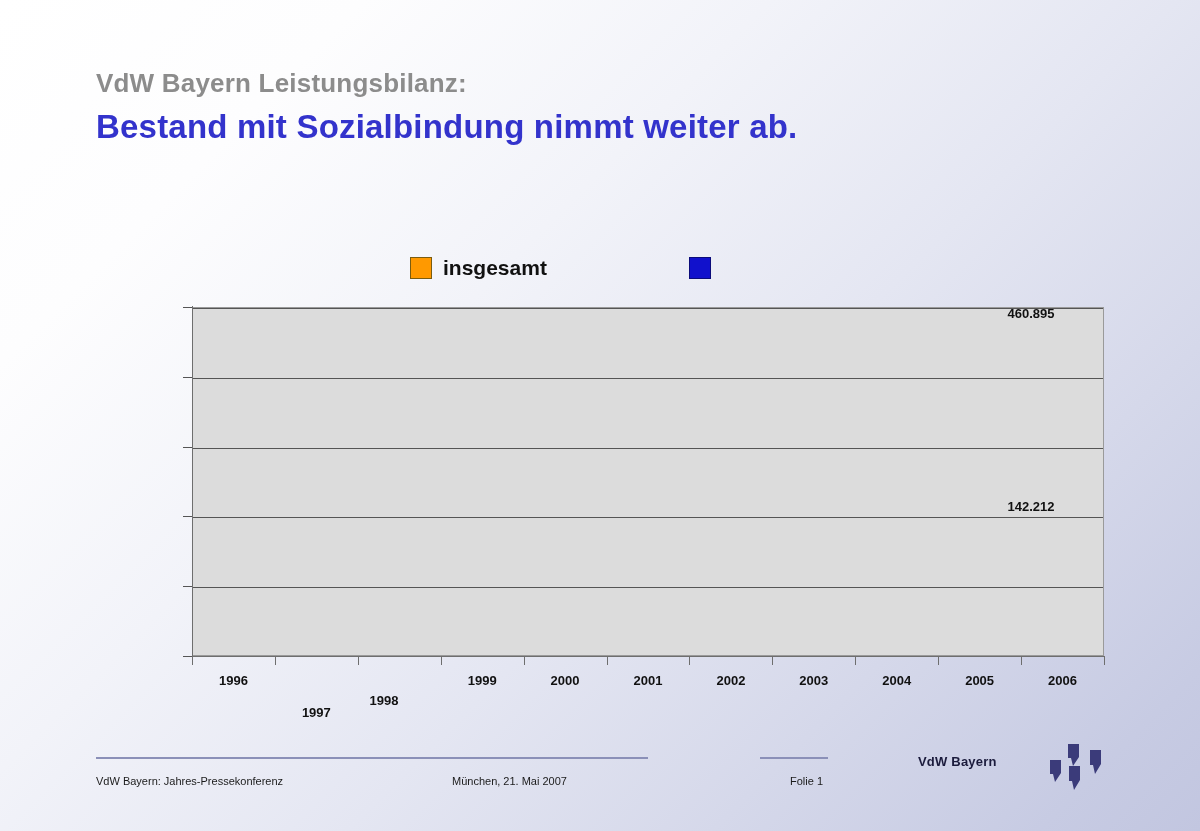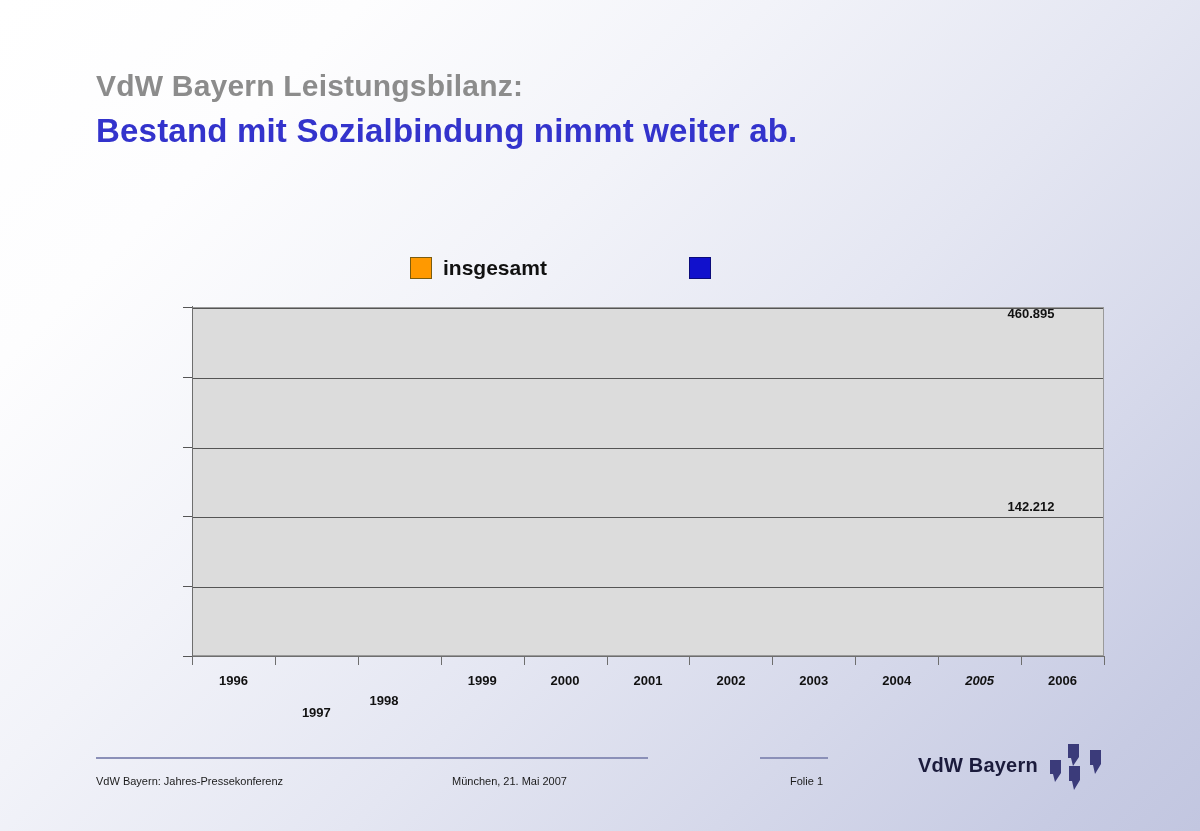--- a/index.html
+++ b/index.html
@@ -30,21 +30,21 @@
   }
 
   
   #title-block {
     position: absolute;
     left: 96px;
     top: 68px;
     width: 1000px;
   }
   .title-line1 {
-    font-size: 30px;
+    font-size: 26px;
     font-weight: bold;
     color: #8c8c8c;
     letter-spacing: 0.2px;
     line-height: 1.18;
     white-space: nowrap;
   }
   .title-line2 {
     font-size: 33px;
     font-weight: bold;
     color: #3333cc;
@@ -187,21 +187,21 @@
     white-space: nowrap;
   }
   #footer-left  { left: 96px; }
   #footer-center{ left: 452px; }
   #footer-page  { left: 790px; }
 
   #brand {
     position: absolute;
     left: 918px;
     top: 754px;
-    font-size: 20px;
+    font-size: 13px;
     font-weight: bold;
     color: #1b1b3c;
     letter-spacing: 0.2px;
     white-space: nowrap;
   }
   #logo-mark {
     position: absolute;
     left: 1048px;
     top: 742px;
     width: 62px;
@@ -260,21 +260,21 @@
         <div class="xtick-label" style="left: 525.091px; width: 80px;">2000</div>
         <div class="xtick-mark" style="left: 606.545px;"></div>
         <div class="xtick-label" style="left: 608px; width: 80px;">2001</div>
         <div class="xtick-mark" style="left: 689.455px;"></div>
         <div class="xtick-label" style="left: 690.909px; width: 80px;">2002</div>
         <div class="xtick-mark" style="left: 772.364px;"></div>
         <div class="xtick-label" style="left: 773.818px; width: 80px;">2003</div>
         <div class="xtick-mark" style="left: 855.273px;"></div>
         <div class="xtick-label" style="left: 856.727px; width: 80px;">2004</div>
         <div class="xtick-mark" style="left: 938.182px;"></div>
-        <div class="xtick-label" style="left: 939.636px; width: 80px; font-style: italic;">2005</div>
+        <div class="xtick-label" style="left: 939.636px; width: 80px;">2005</div>
         <div class="xtick-mark" style="left: 1021.09px;"></div>
         <div class="xtick-label" style="left: 1022.55px; width: 80px;">2006</div>
         <div class="xtick-mark" style="left: 1104px;"></div>
       </div>
     <div id="annotations-layer">
         <div class="data-label" style="width: 110px; left: 944.545px; top: 306.295px;">460.895</div>
         <div class="data-label" style="width: 110px; left: 944.545px; top: 499px;">142.212</div>
       </div>
   </div>
 

